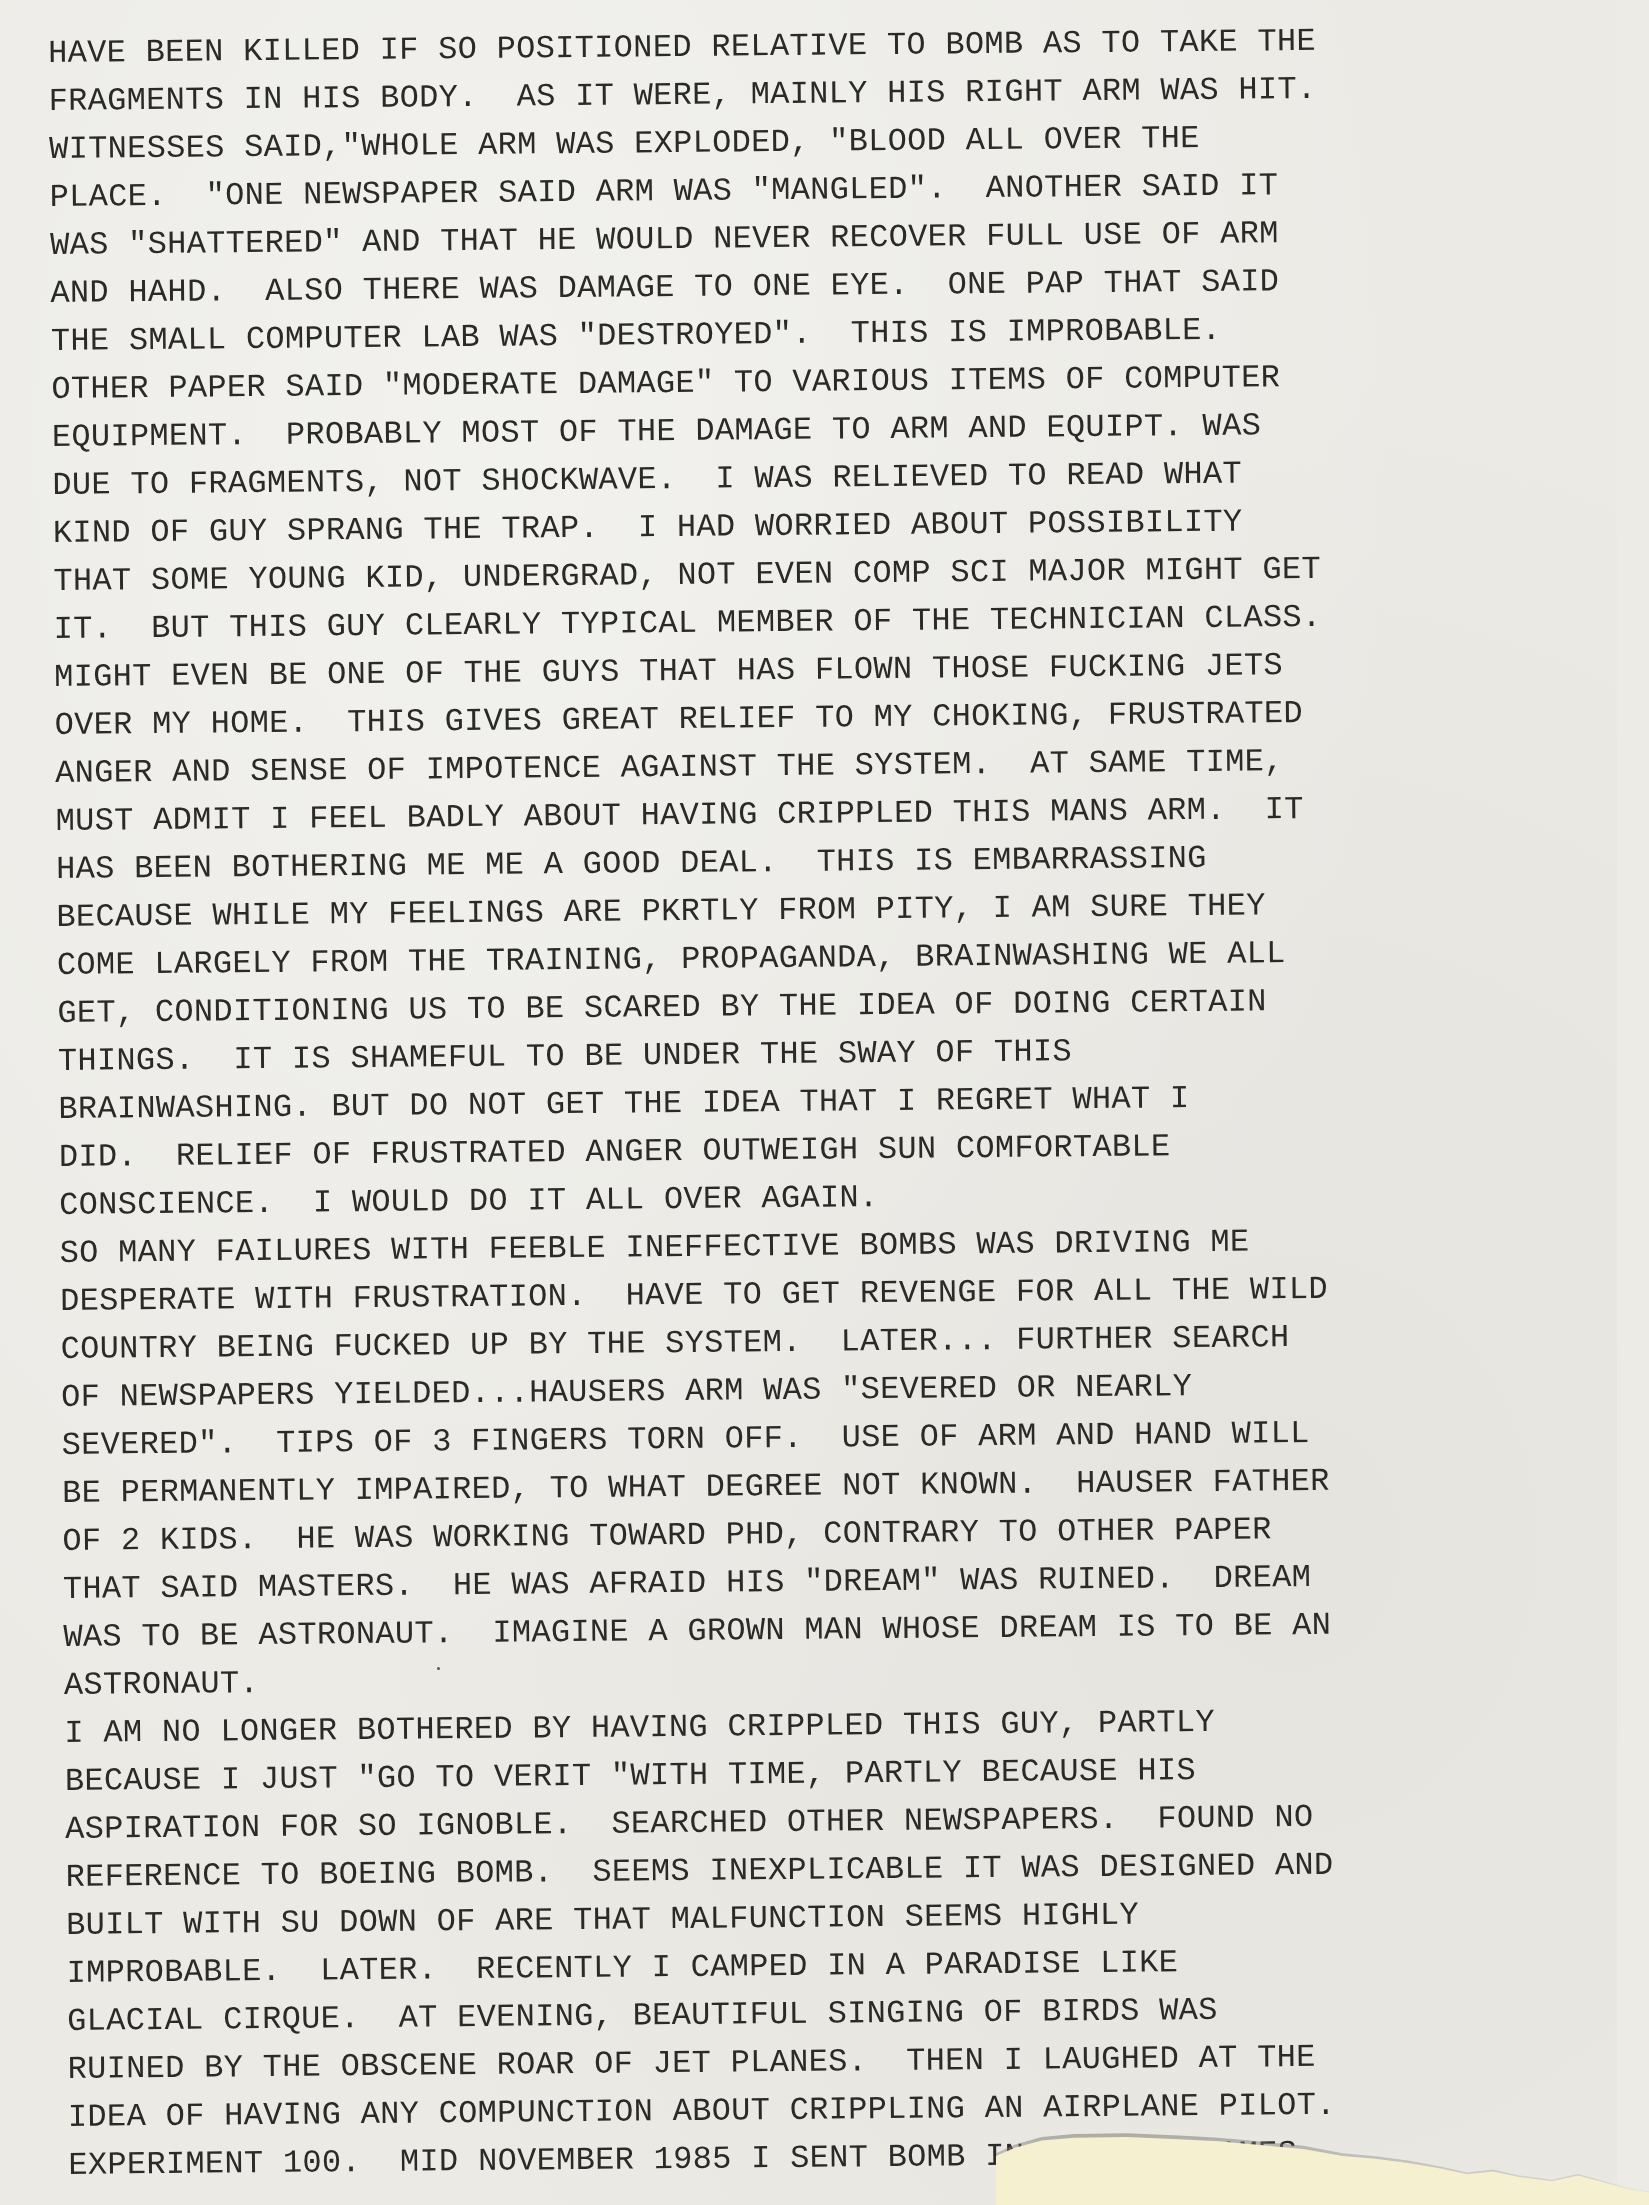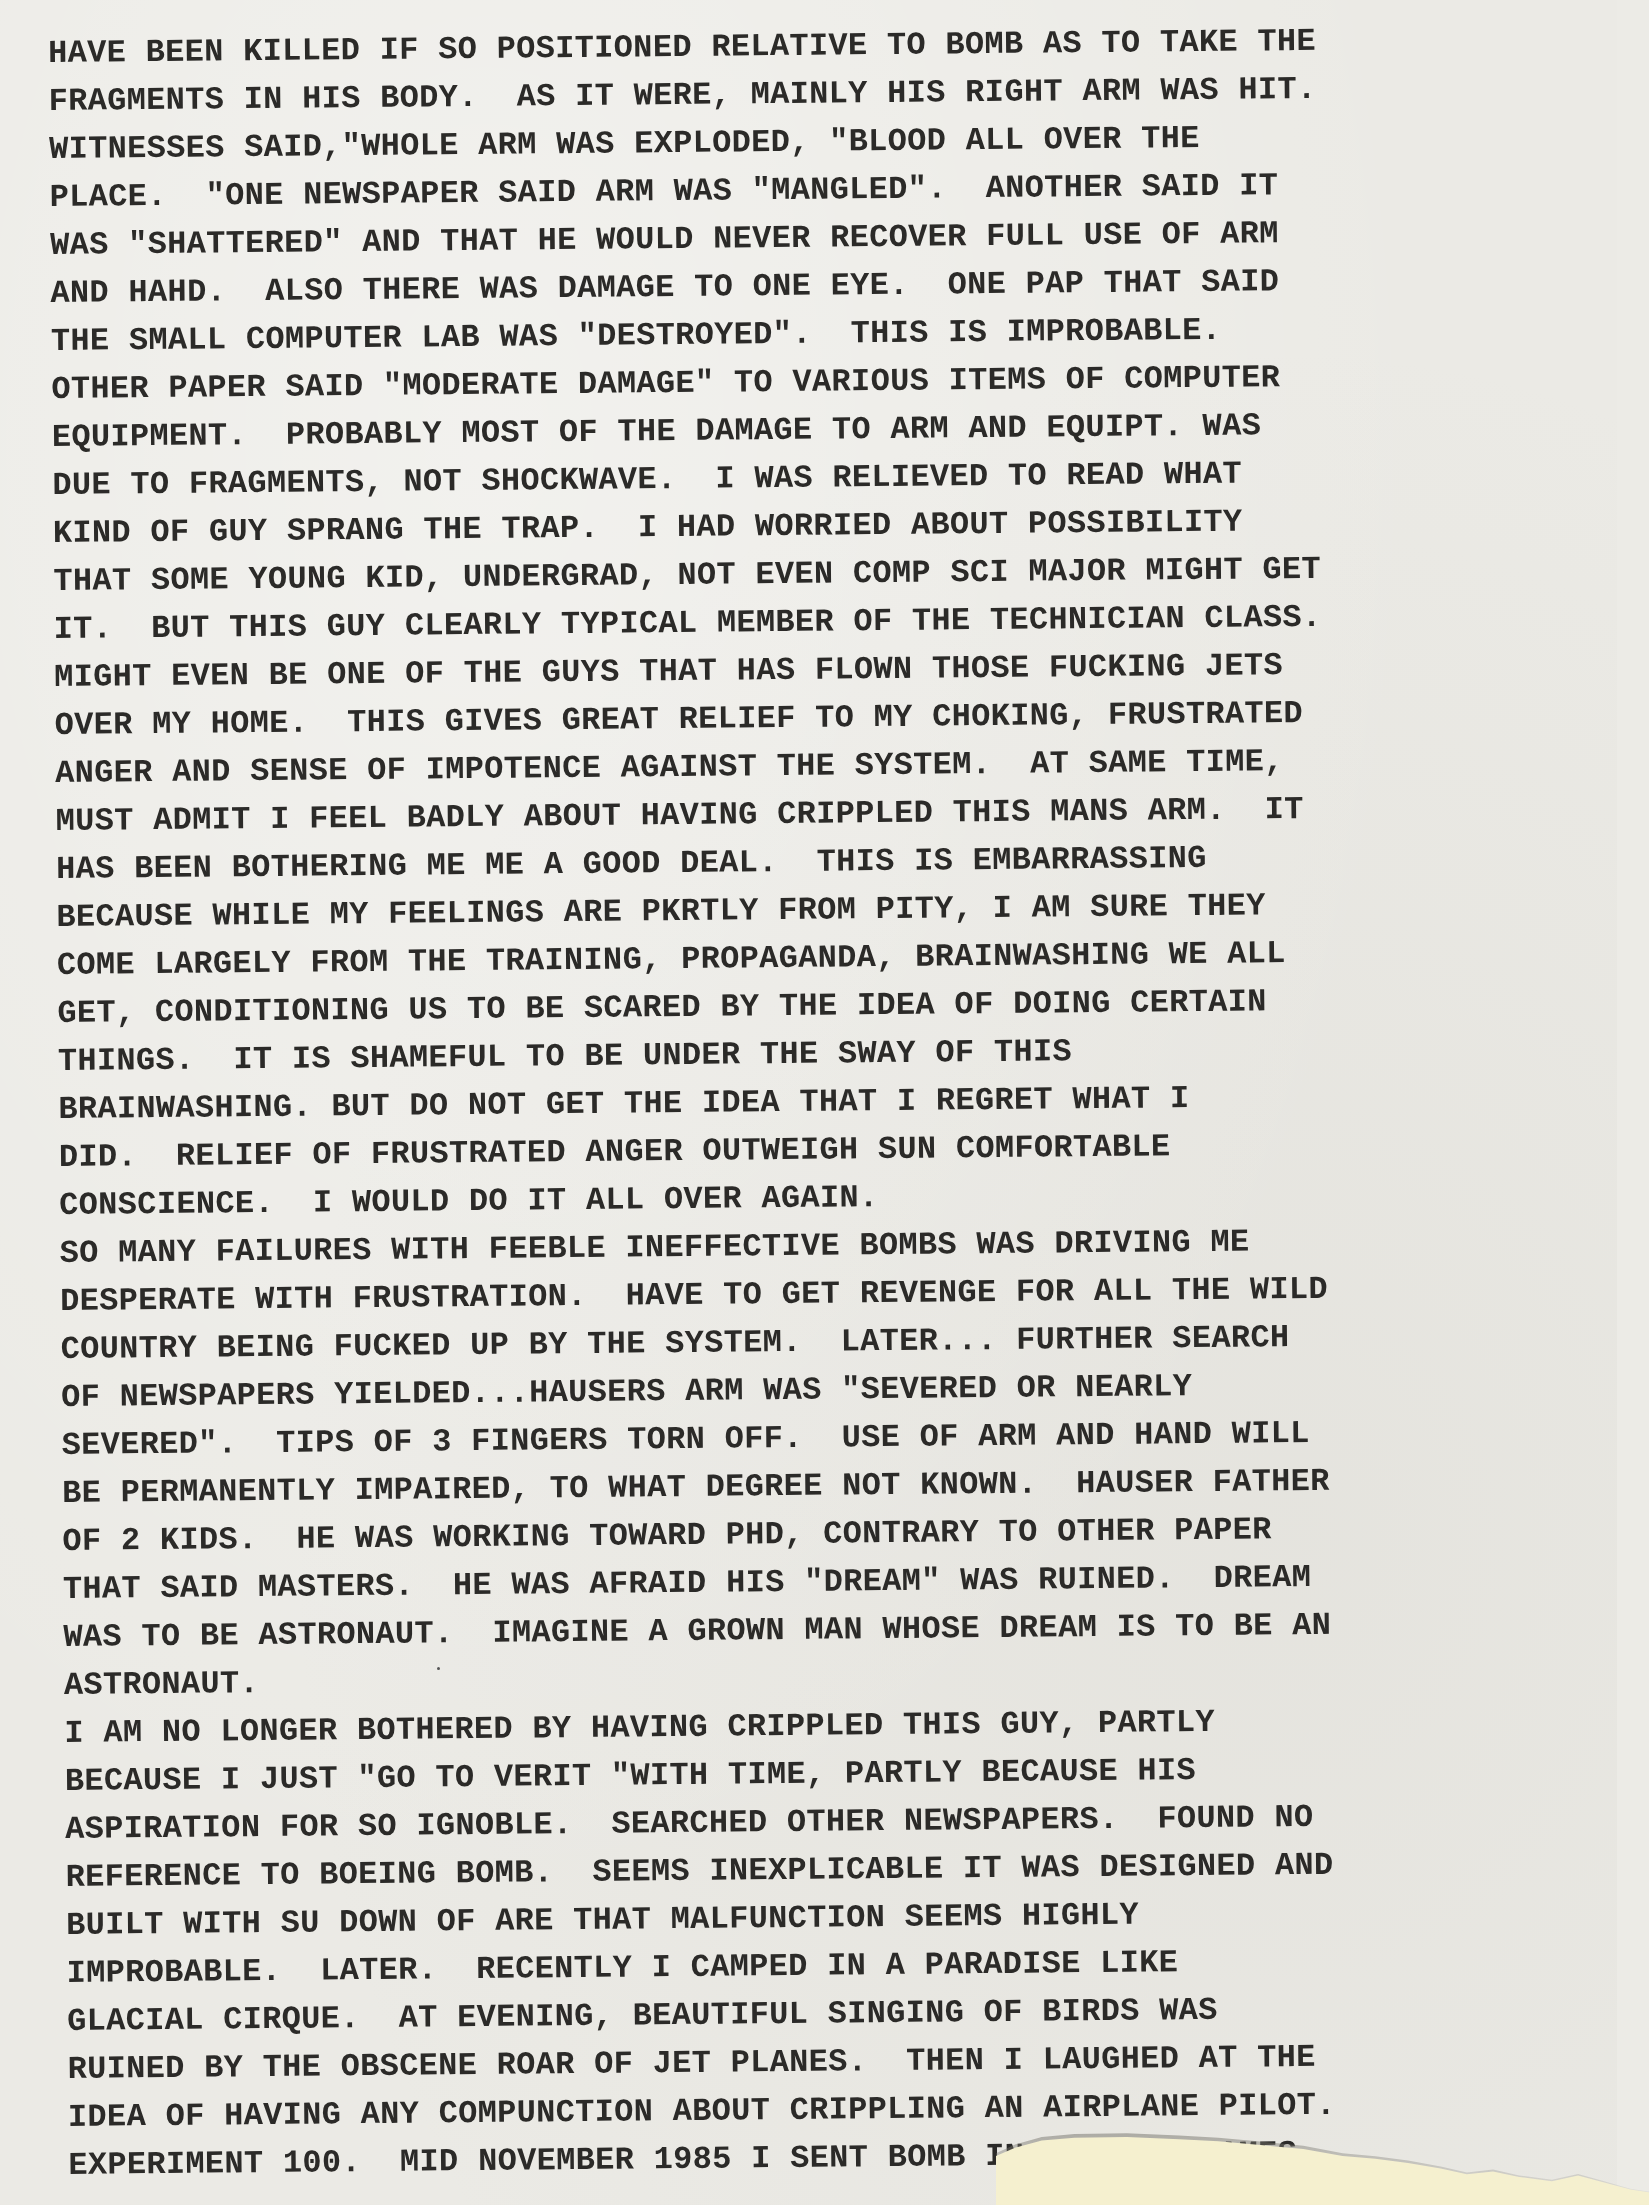--- a/index.html
+++ b/index.html
@@ -15,21 +15,20 @@
     }
     .page {
       position: absolute;
       left: 0; top: 0;
       width: 1617px;
       height: 2205px;
       background:
         radial-gradient(ellipse at 30% 20%, rgba(255,255,255,0.35), rgba(255,255,255,0) 60%),
         radial-gradient(ellipse at 80% 70%, rgba(200,198,190,0.18), rgba(255,255,255,0) 55%),
         #ebeae5;
-      font-weight: bold;
     }
     .text-block {
       position: absolute;
       left: 48px;
       top: 30px;
       width: 1587px;
       font-family: "Liberation Mono", "DejaVu Sans Mono", monospace;
       font-size: 32px;
       line-height: 48px;
       color: #2b2a28;

